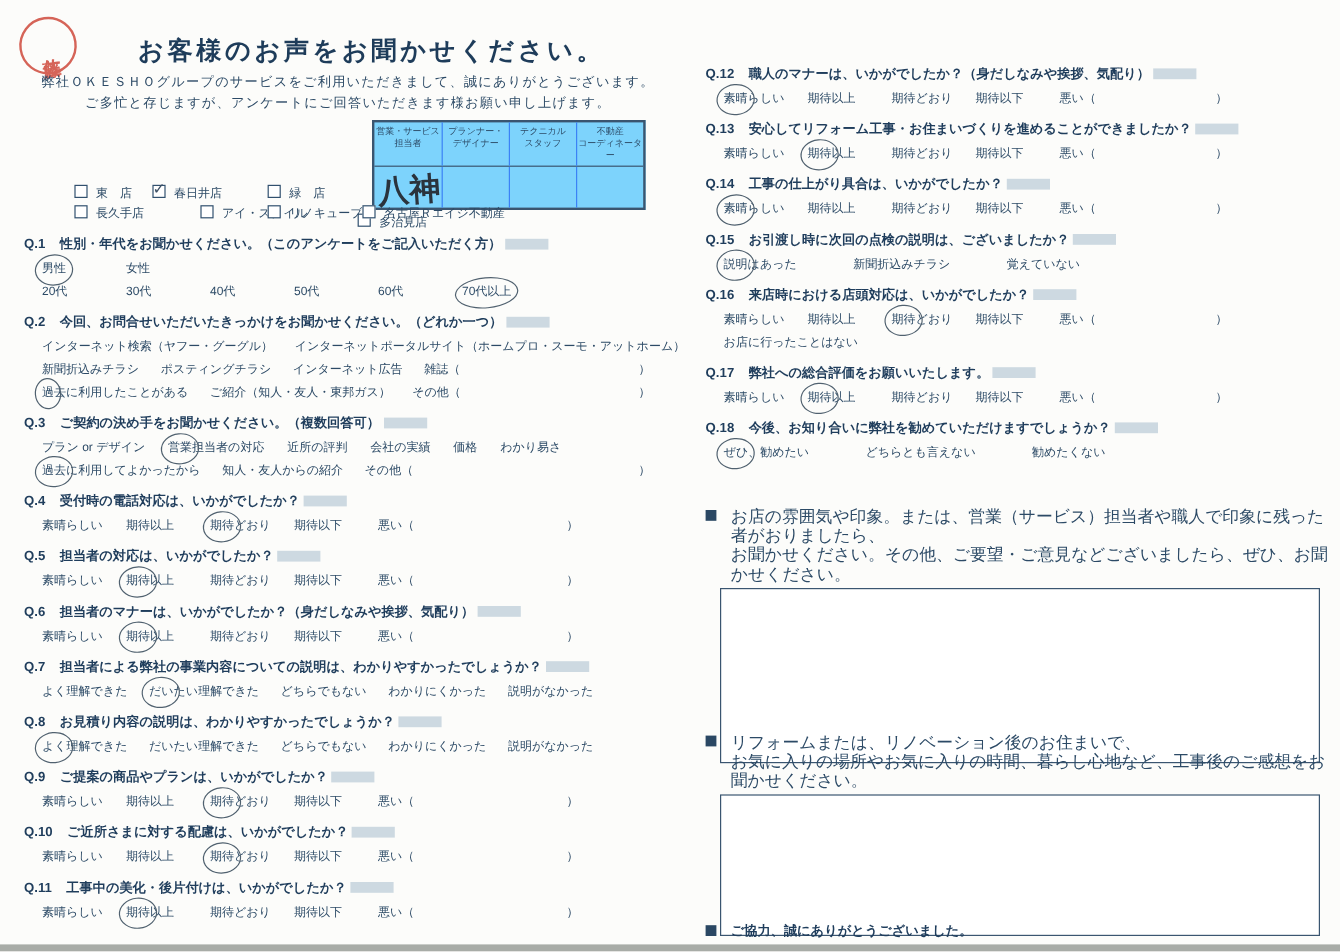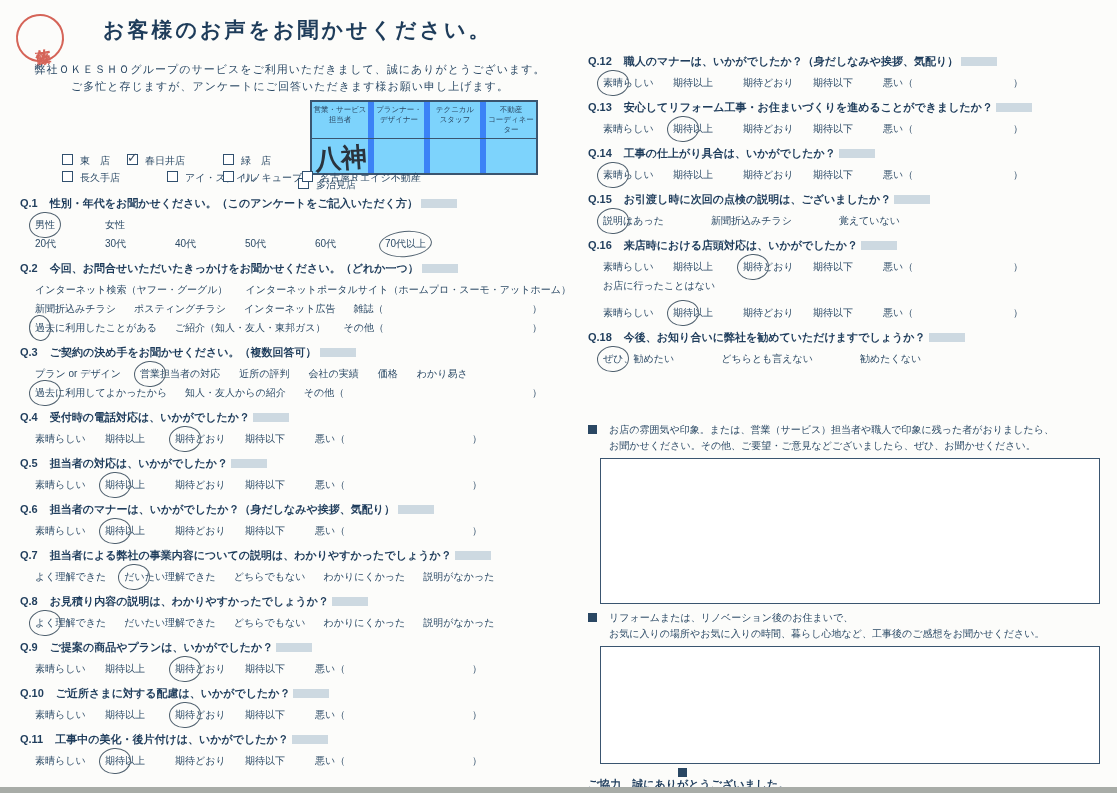--- a/index.html
+++ b/index.html
@@ -5,30 +5,30 @@
   html,body{margin:0;padding:0;background:#e8e8e6;}
   .page{position:relative;width:1117px;height:793px;background:#fcfcfa;overflow:hidden;
         font-family:"Liberation Sans","DejaVu Sans",sans-serif;color:#2c4a66;}
 
   
   .stamp{position:absolute;left:16px;top:14px;width:44px;height:44px;border:2.2px solid #cf4a3c;
          border-radius:50%;display:flex;align-items:center;justify-content:center;
          transform:rotate(-8deg);opacity:.85;}
   .stamp span{writing-mode:vertical-rl;color:#cf4a3c;font-weight:bold;font-size:15px;line-height:1;
          letter-spacing:1px;font-family:"DejaVu Serif","Liberation Serif",serif;}
-  .title{position:absolute;left:103px;top:16px;margin:0;font-size:21px;font-weight:bold;
+  .title{position:absolute;left:103px;top:16px;margin:12px;font-size:21px;font-weight:bold;
          letter-spacing:3px;color:#1e3c5a;}
   .intro{position:absolute;left:30px;top:61px;width:520px;text-align:center;font-size:11px;
          line-height:17px;letter-spacing:1px;color:#2c4a66;}
 
   
   .staff-table{position:absolute;left:310px;top:100px;width:224px;border:2px solid #3a5570;background:#7dd3fc;}
   .st-row{display:flex;}
   .st-row.head{border-bottom:1.5px solid #3a5570;}
-  .st-cell{width:56px;box-sizing:border-box;border-left:6px solid #3b82f6;text-align:center;}
+  .st-cell{width:56px;box-sizing:border-box;border-left:1px solid #3b82f6;text-align:center;}
   .st-cell:first-child{border-left:none;}
   .st-head{font-size:7.5px;line-height:1.35;padding:3px 0;color:#2c4a66;}
   .st-body{height:34px;position:relative;}
   .handwriting{position:absolute;left:3px;top:2px;font-size:26px;font-weight:600;color:#2a333d;
          transform:rotate(-4deg);font-family:"DejaVu Serif","Liberation Serif",serif;}
 
   
   .stores{position:absolute;left:58px;top:154px;width:490px;}
   .store-row{position:relative;height:17px;}
   .store-item{position:absolute;top:0;white-space:nowrap;font-size:10px;color:#2c4a66;}
@@ -56,27 +56,27 @@
   .flow-wide{gap:47px;}
   .close-paren{margin-left:auto;}
   .circled{position:relative;display:inline-block;}
   .circled::after{content:"";position:absolute;left:-6px;right:-6px;top:-3px;bottom:-4px;
          border:1.6px solid #50616f;border-radius:50%;transform:rotate(-5deg);}
 
   
   .comment{position:absolute;left:588px;width:524px;}
   .c1{top:422px;}
   .c2{top:610px;}
-  .c-head{display:flex;align-items:flex-start;font-size:10px;line-height:16px;color:#2c4a66;}
+  .c-head{display:flex;align-items:flex-start;font-size:14px;line-height:16px;color:#2c4a66;}
   .bullet{display:inline-block;width:9px;height:9px;background:#2a4763;margin:3px 12px 0 0;flex-shrink:0;}
   .c-box{margin:4px 0 0 12px;width:498px;border:1.5px solid #3a5570;background:#fff;}
   .c1 .c-box{height:144px;}
   .c2 .c-box{height:116px;}
   .footer{position:absolute;left:588px;top:768px;display:flex;align-items:center;
-         font-size:11px;font-weight:bold;color:#1f3d5c;flex-direction:column;}
+         font-size:11px;font-weight:bold;color:#1f3d5c;}
   .footer .bullet{margin-top:0;}
 
   .scan-bottom{position:absolute;left:0;bottom:0;width:100%;height:6px;background:#a8aca7;}
 </style>
 </head>
 <body>
 
 <div class="page">
 
   <div class="stamp">
@@ -324,20 +324,21 @@
           <span class="opt"><span class="circled">期待</span>どおり</span>
           <span class="opt">期待以下</span>
           <span class="opt">悪い（</span>
           <span class="close-paren">）</span>
         </div>
         <div class="opt-row flow">
           <span class="opt">お店に行ったことはない</span>
         </div>
       </div>
       <div class="question">
+        <div class="q-title"><span class="q-id">Q.17</span><span class="q-text">弊社への総合評価をお願いいたします。</span></div>
         <div class="opt-row rating">
           <span class="opt">素晴らしい</span>
           <span class="opt"><span class="circled">期待</span>以上</span>
           <span class="opt">期待どおり</span>
           <span class="opt">期待以下</span>
           <span class="opt">悪い（</span>
           <span class="close-paren">）</span>
         </div>
       </div>
       <div class="question">

